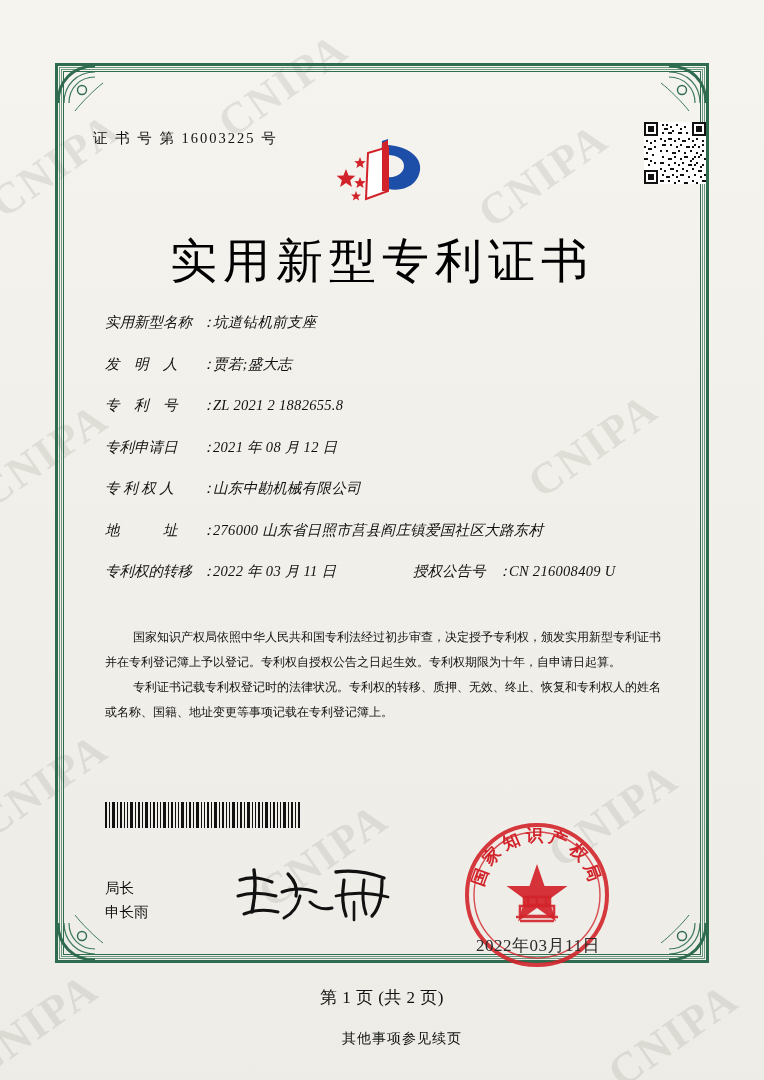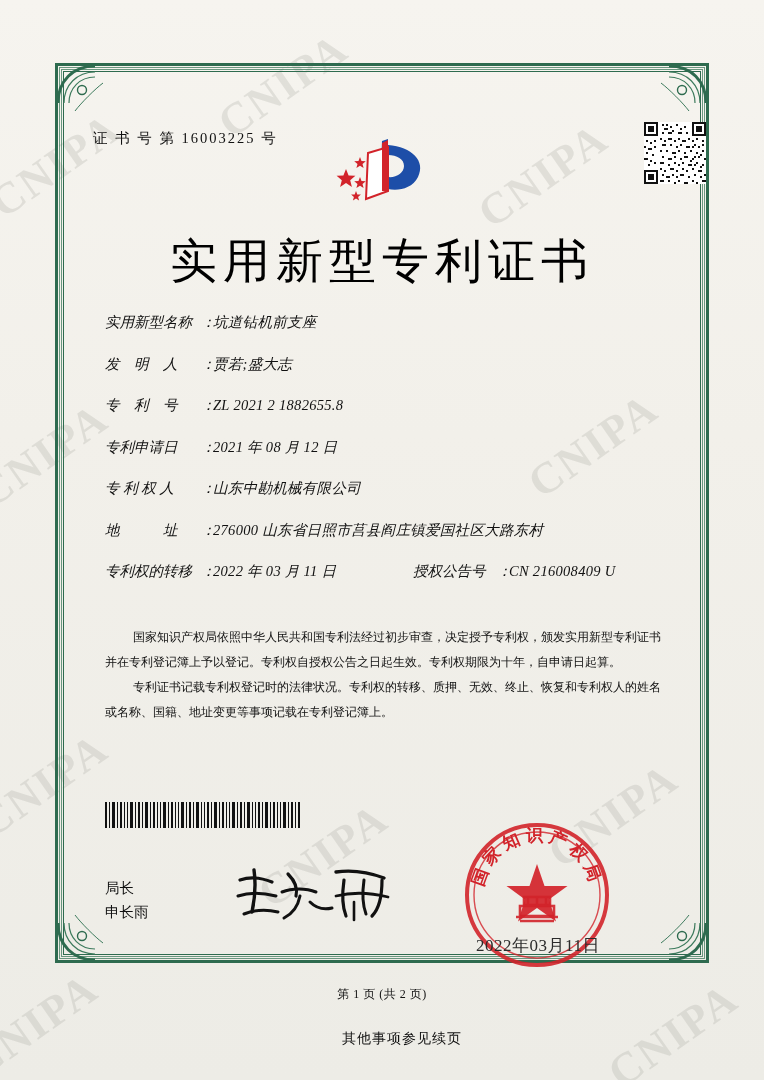--- a/index.html
+++ b/index.html
@@ -189,21 +189,21 @@
     font-size: 17px;
     color: #2b2b2b;
     letter-spacing: .5px;
   }
 
   
   .page-num {
     position: absolute;
     left: 0; right: 0; top: 986px;
     text-align: center;
-    font-size: 12px;
+    font-size: 17px;
     color: #111;
     letter-spacing: .5px;
   }
   .footer-note {
     position: absolute;
     left: 0; right: 0; top: 1030px;
     text-align: center;
     font-size: 14px;
     color: #111;
     letter-spacing: 1px;

